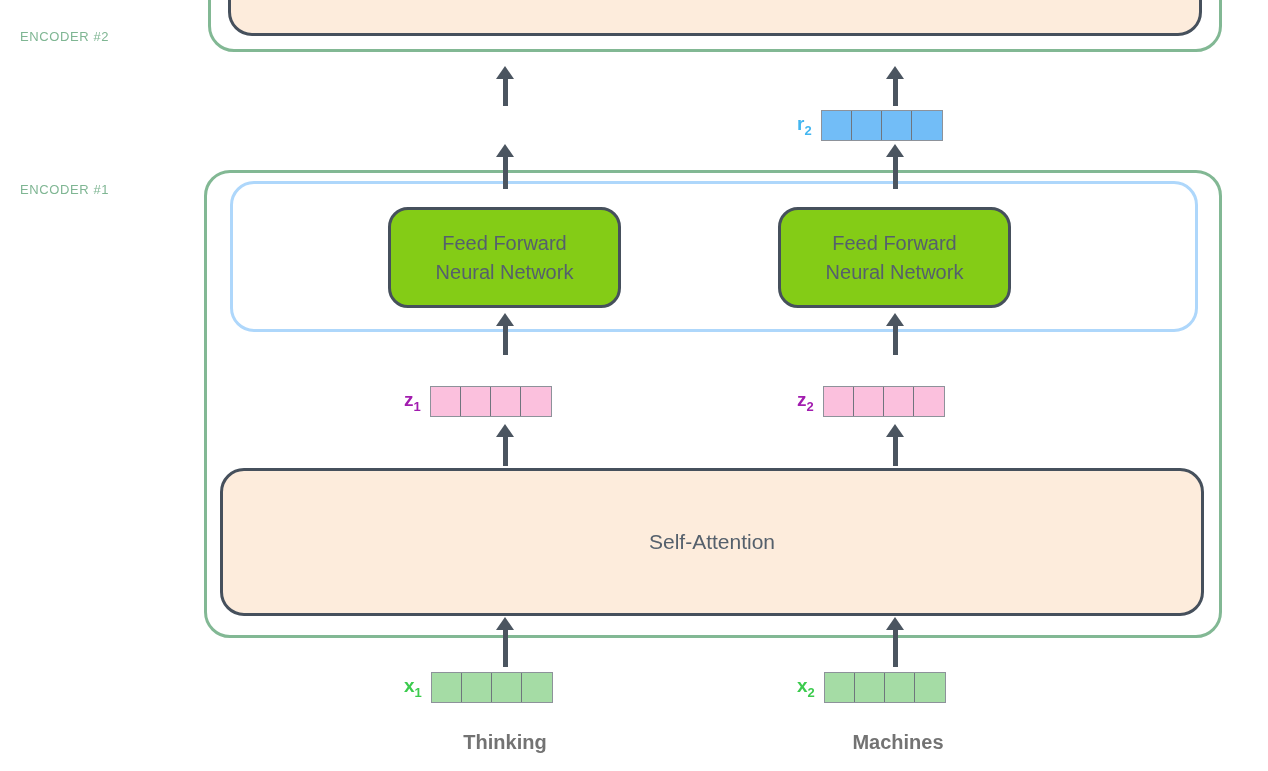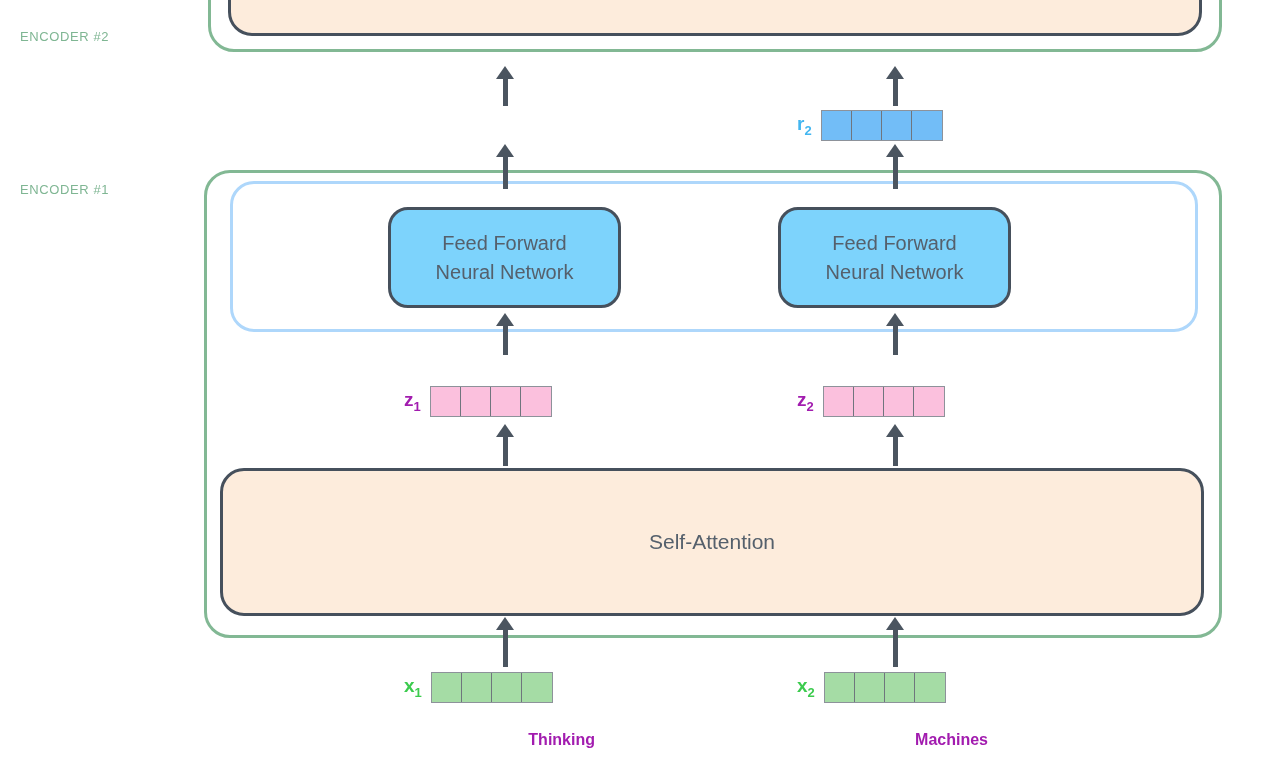--- a/index.html
+++ b/index.html
@@ -84,21 +84,21 @@
     width: 968px;
     height: 151px;
     border: 3px solid #aed7fb;
     border-radius: 24px;
     box-sizing: border-box;
     background: transparent;
   }
 
   .ffn-box {
     position: absolute;
-    background: #7dd3fc;
+    background: #84cc16;
     border: 3px solid #46505c;
     border-radius: 20px;
     box-sizing: border-box;
     display: flex;
     flex-direction: column;
     align-items: center;
     justify-content: center;
     color: #55606c;
     font-size: 20px;
     line-height: 1.45;
@@ -147,25 +147,25 @@
   #vec-r1 { left: 404px; top: 110px; }
   #vec-r2 { left: 797px; top: 110px; }
   #vec-z1 { left: 404px; top: 386px; }
   #vec-z2 { left: 797px; top: 386px; }
   #vec-x1 { left: 404px; top: 672px; }
   #vec-x2 { left: 797px; top: 672px; }
 
   
   .word-label {
     position: absolute;
-    color: #a21caf;
-    font-size: 16px;
+    color: #737373;
+    font-size: 20px;
     font-weight: bold;
     white-space: nowrap;
-    text-align: right;
+    text-align: center;
   }
   #word-1 { left: 415px; top: 731px; width: 180px; }
   #word-2 { left: 808px; top: 731px; width: 180px; }
 
   
   .arrow {
     position: absolute;
     width: 18px;
     pointer-events: none;
   }

